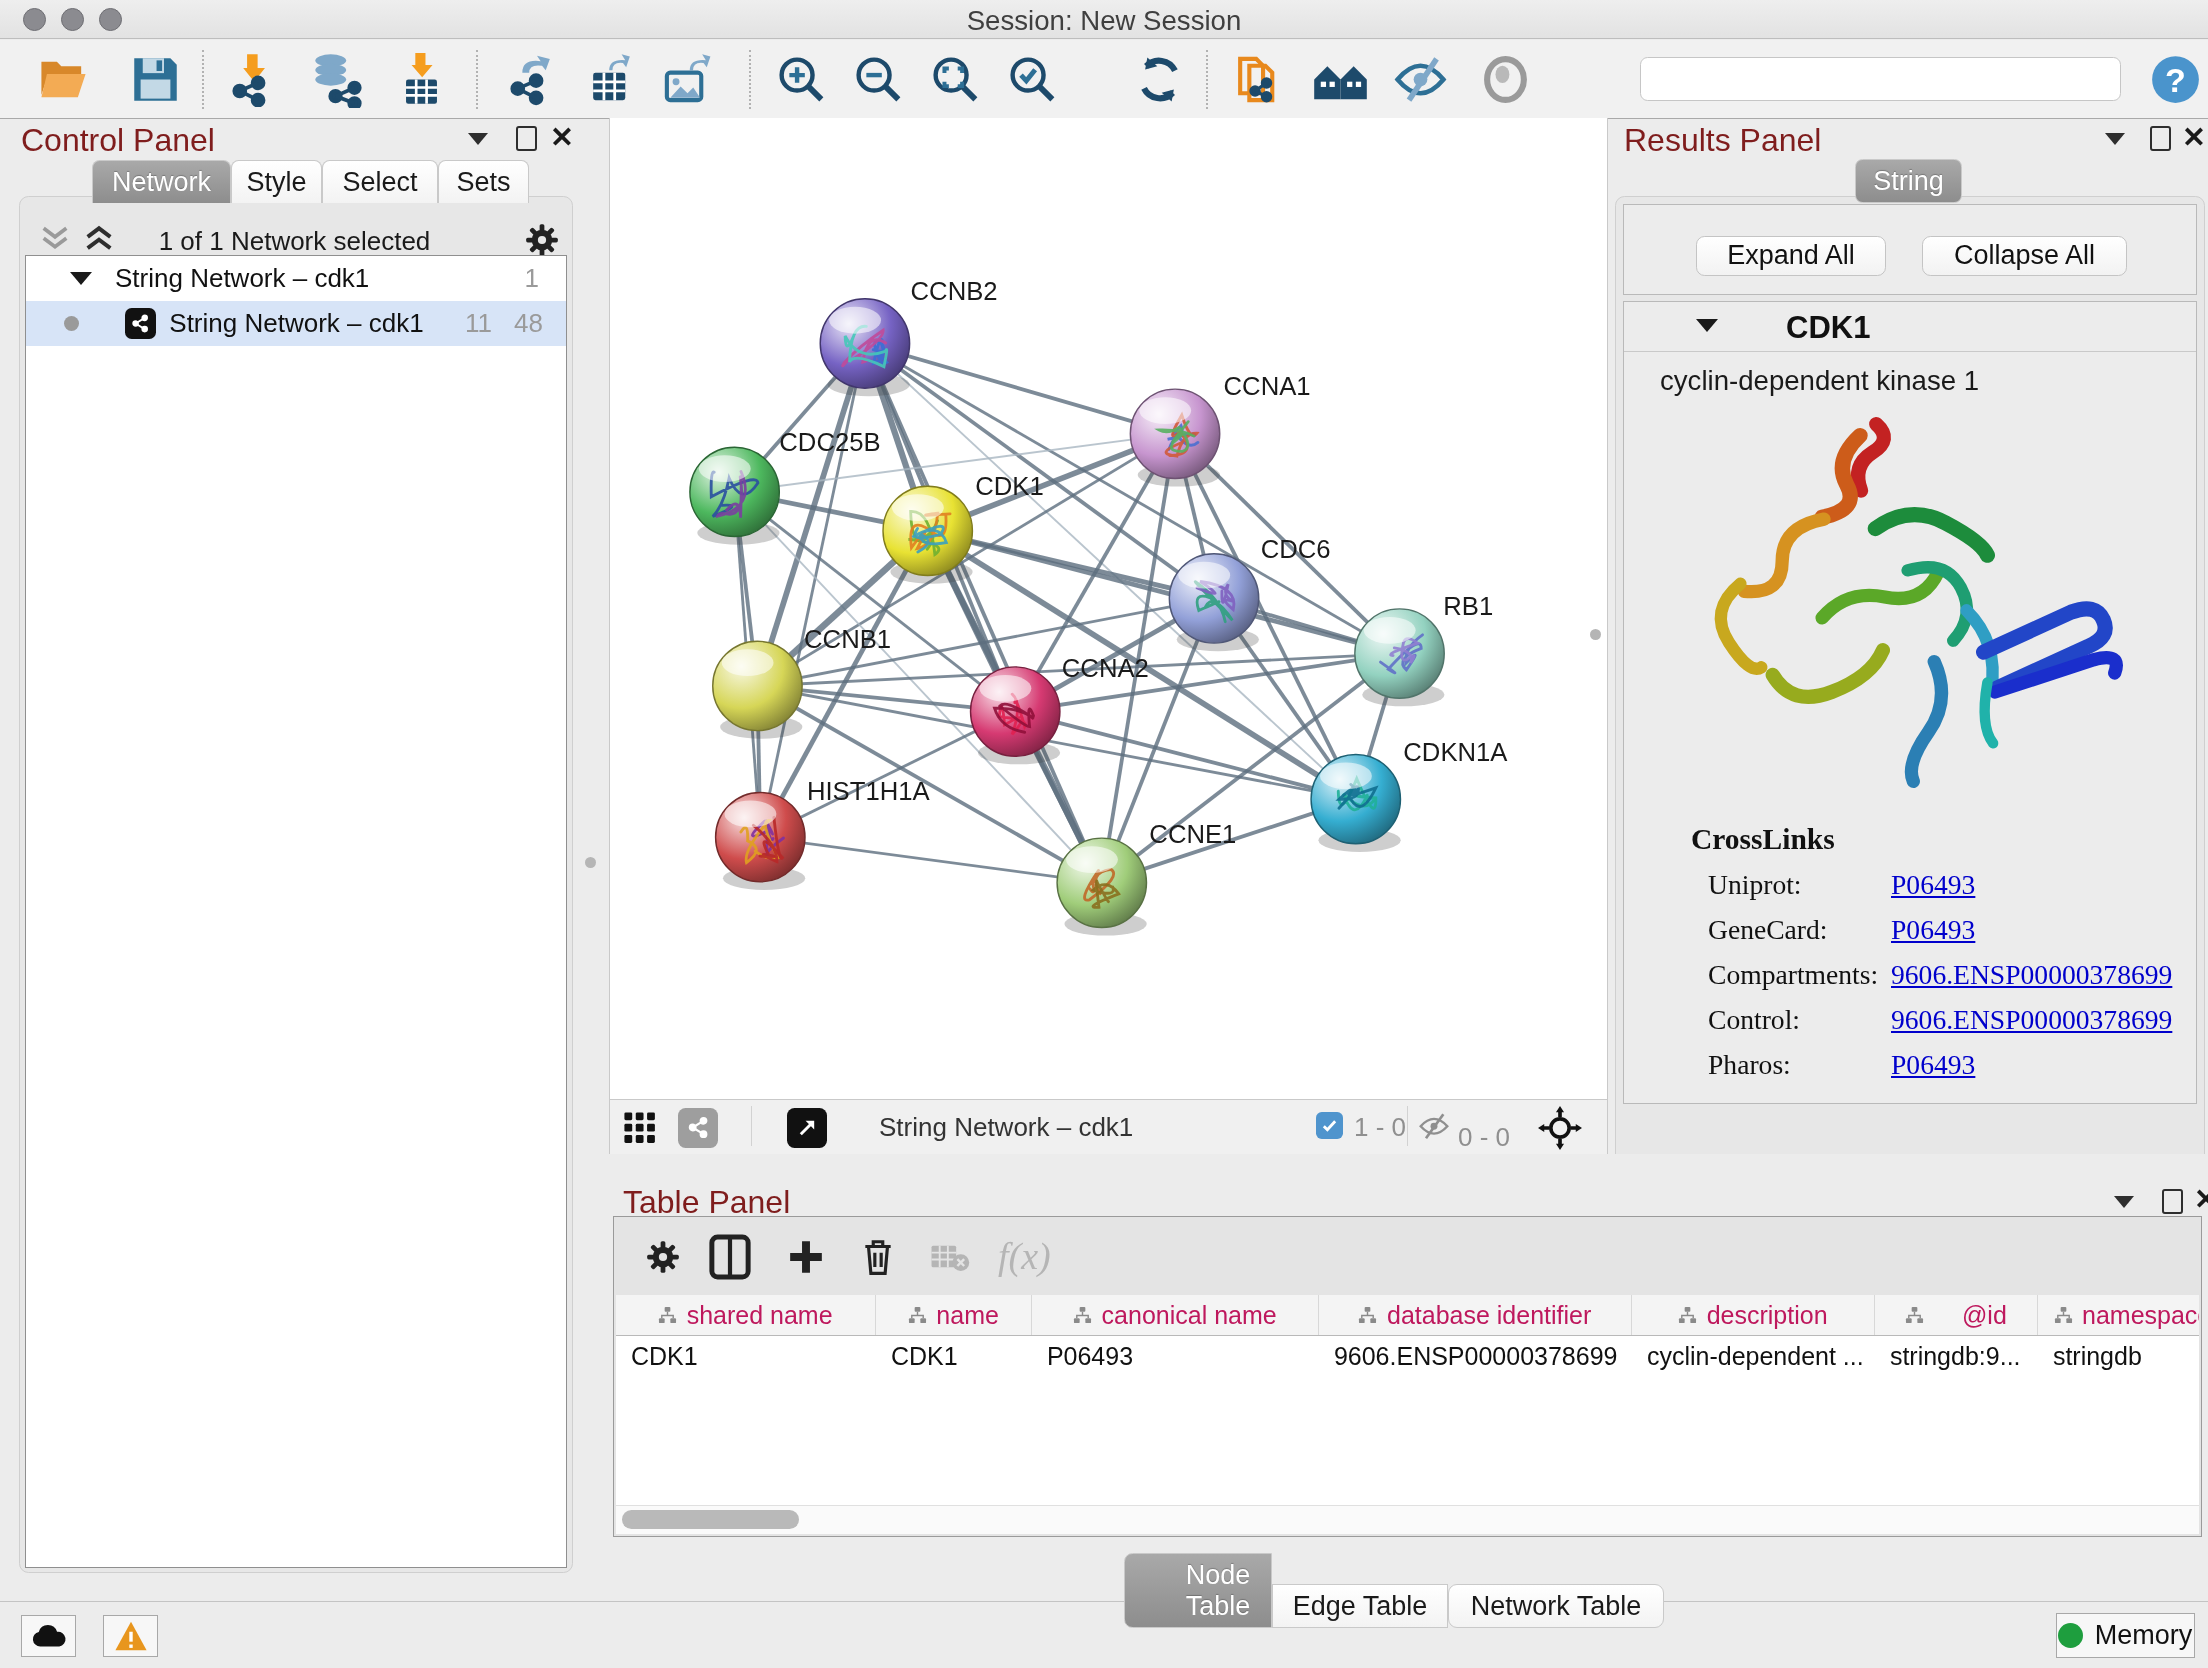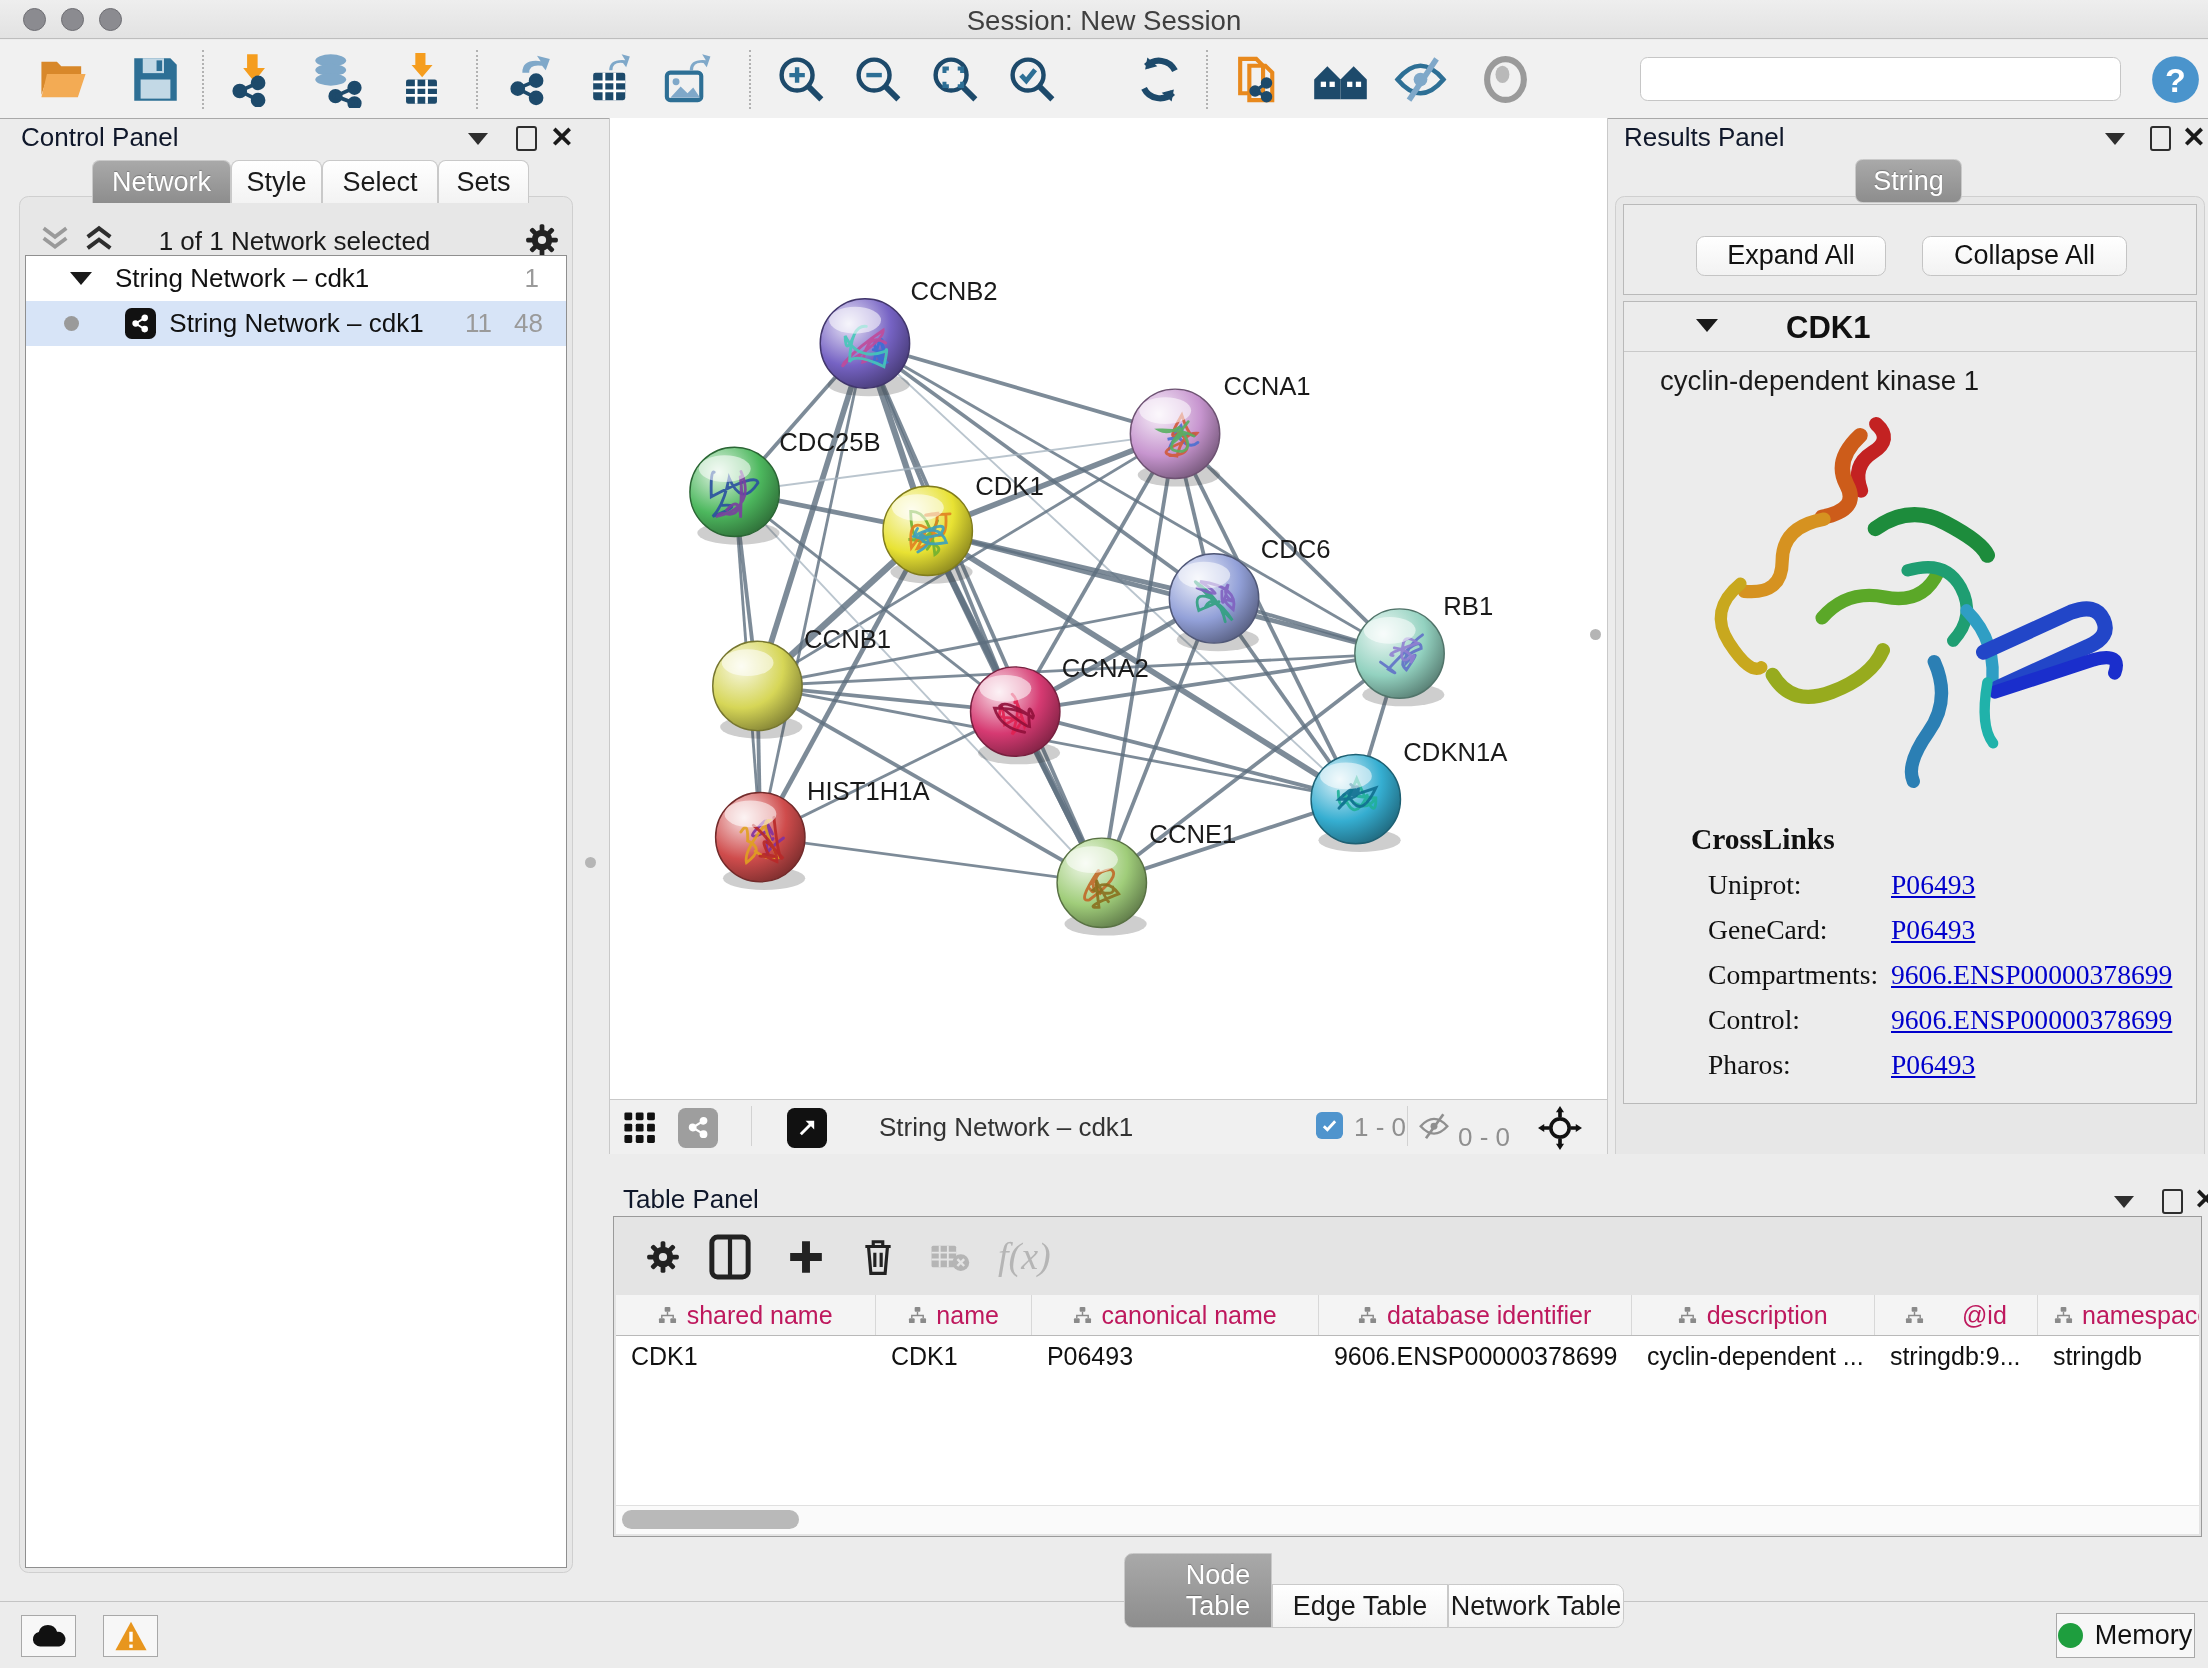--- a/index.html
+++ b/index.html
@@ -16,21 +16,21 @@
   .toolbar{position:absolute;left:0;top:40px;width:2208px;height:78px;background:#f1f1f1;
            border-bottom:1.9px solid #a9a9a9;}
   .tbtn{position:absolute;top:11.4px;width:59px;height:57px;background:none;border:none;padding:0;
         display:flex;align-items:center;justify-content:center;cursor:default;}
   .tsep{position:absolute;top:9.5px;height:59px;border-left:2.9px dotted #b2b2b2;}
   .search{position:absolute;left:1640px;top:17px;width:481px;height:44px;box-sizing:border-box;
           border:1.9px solid #c6c6c6;border-radius:7.6px;background:#fff;font-size:25px;
           padding:0 13.3px 0 49px;outline:none;color:#333;}
   .search-mag{position:absolute;left:1653px;top:28.5px;pointer-events:none;}
   
-  .panel-title{position:absolute;font-size:26px;color:#0f172a;}
+  .panel-title{position:absolute;font-size:32px;color:#7f1d1d;}
   .ph-caret{position:absolute;width:0;height:0;border-left:10.5px solid transparent;
             border-right:10.5px solid transparent;border-top:12.4px solid #2e2e2e;}
   .ph-float{position:absolute;width:21px;height:25px;border:2.9px solid #2e2e2e;border-radius:2.9px;box-sizing:border-box;}
   .ph-close{position:absolute;font-size:28.5px;font-weight:bold;color:#1a1a1a;line-height:25px;}
   .tab{display:inline-block;box-sizing:border-box;text-align:center;font-size:27px;color:#1a1a1a;
        background:linear-gradient(#ffffff,#f3f3f3);border:1px solid #c9c9c9;padding:5.7px 0;}
   .tab.active{background:linear-gradient(#a9a9a9,#8d8d8d);color:#fff;text-shadow:0 -1px 1px rgba(0,0,0,.25);}
   
   .cp-card{position:absolute;left:19px;top:196px;width:552px;height:1375px;background:#e7e7e7;
            border:1.9px solid #cfcfcf;border-radius:9.5px;}
@@ -814,21 +814,21 @@
             <div class="td" style="width: 163px;">stringdb:9...</div>
             <div class="td" style="width: 190px;">stringdb</div>
           </div>
         </div>
     </div>
     <div class="hscroll">
         <span class="hthumb"></span>
       </div>
   </div>
 
-  <div id="bottom-tabs"><div class="tab active" style="width: 148px; padding-left: 40px;">Node Table</div><div class="tab" style="width: 176px;">Edge Table</div><div class="tab" style="width: 176px;">Network Table</div></div>
+  <div id="bottom-tabs"><div class="tab active" style="width: 148px; padding-left: 40px;">Node Table</div><div class="tab" style="width: 176px;">Edge Table</div><div class="tab" style="width: 216px; border-radius: 9px;">Network Table</div></div>
 
   <div class="statusbar">
     <span class="sb-btn" style="left:21px">
       <svg width="38" height="28.5" viewBox="0 0 26 18">
           <path fill="#111" d="M7 16a5 5 0 0 1-1-9.9A6.5 6.5 0 0 1 18.5 6 4.6 4.6 0 0 1 20 16z"></path>
         </svg>
     </span>
     <span class="sb-btn" style="left:103px">
       <svg width="34" height="32" viewBox="0 0 24 22">
           <path fill="#e8961e" d="M12 1l11 20H1z"></path>

